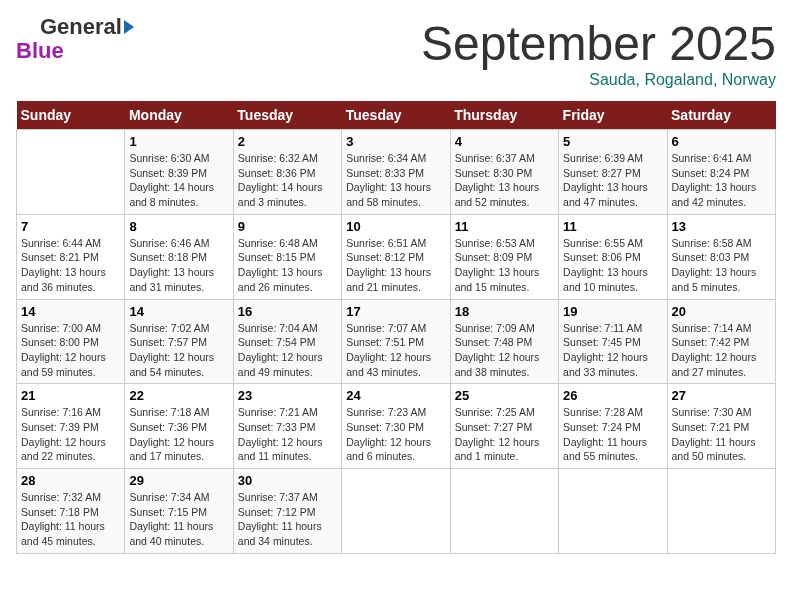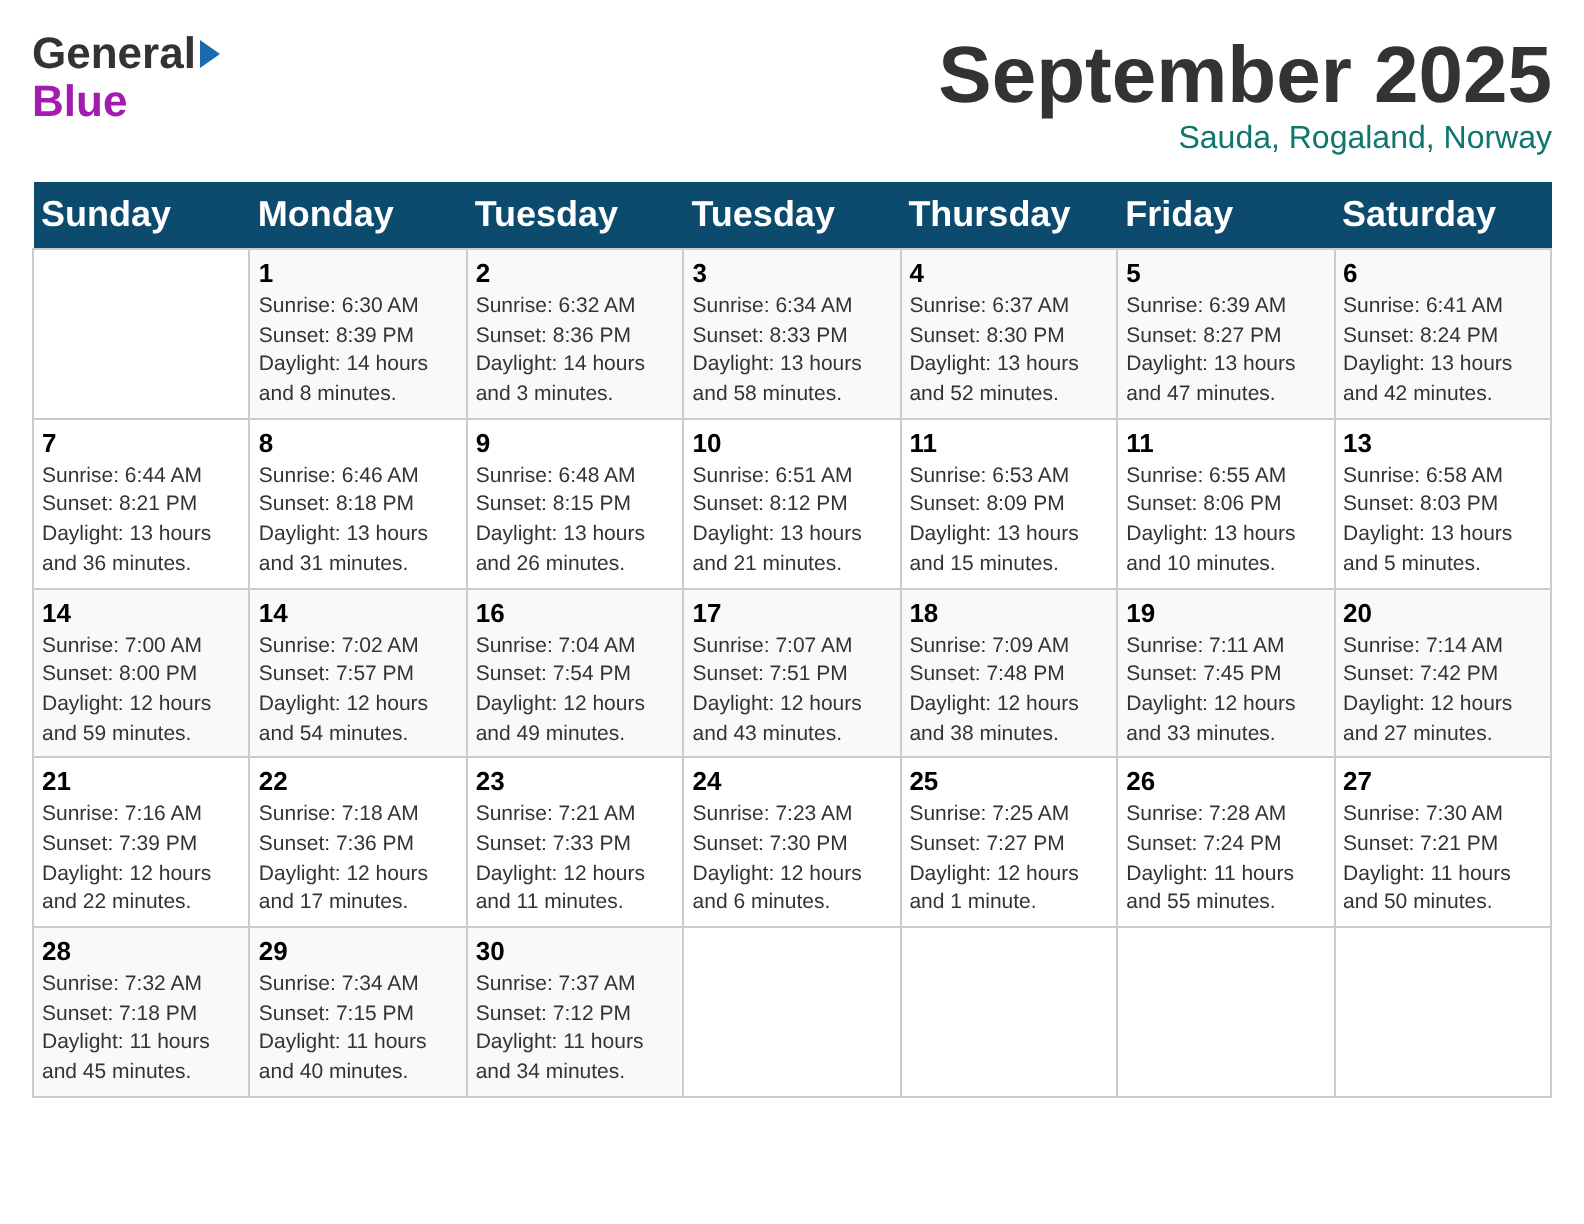--- a/index.html
+++ b/index.html
@@ -19,20 +19,21 @@
     .logo {
       display: flex;
       flex-direction: column;
       align-items: flex-start;
     }
     .logo-text {
       font-size: 22px;
       font-weight: bold;
       color: #333;
       line-height: 1;
+      margin-left: 24px;
     }
     .logo-arrow {
       width: 0;
       height: 0;
       border-left: 10px solid #1a6ab1;
       border-top: 7px solid transparent;
       border-bottom: 7px solid transparent;
       margin-left: 2px;
       display: inline-block;
       vertical-align: middle;
@@ -43,40 +44,40 @@
     }
     .logo-bottom {
       font-size: 22px;
       font-weight: bold;
       color: #a21caf;
     }
     .title-block {
       text-align: right;
     }
     .title-block h1 {
-      font-size: 40px;
-      font-weight: bold;
+      font-size: 48px;
+      font-weight: normal;
       color: #333;
     }
     .title-block h2 {
       font-size: 16px;
       font-weight: normal;
       color: #0f766e;
     }
     table {
       width: 100%;
       border-collapse: collapse;
       font-size: 11px;
     }
     thead tr th {
-      background-color: #0c4a6e;
+      background-color: #7f1d1d;
       color: #fff;
       padding: 6px 4px;
       text-align: left;
-      font-size: 18px;
+      font-size: 14px;
       font-weight: bold;
     }
     tbody tr td {
       border: 1px solid #ccc;
       vertical-align: top;
       padding: 4px;
       min-height: 80px;
       width: 108px;
     }
     tbody tr td .day-num {

